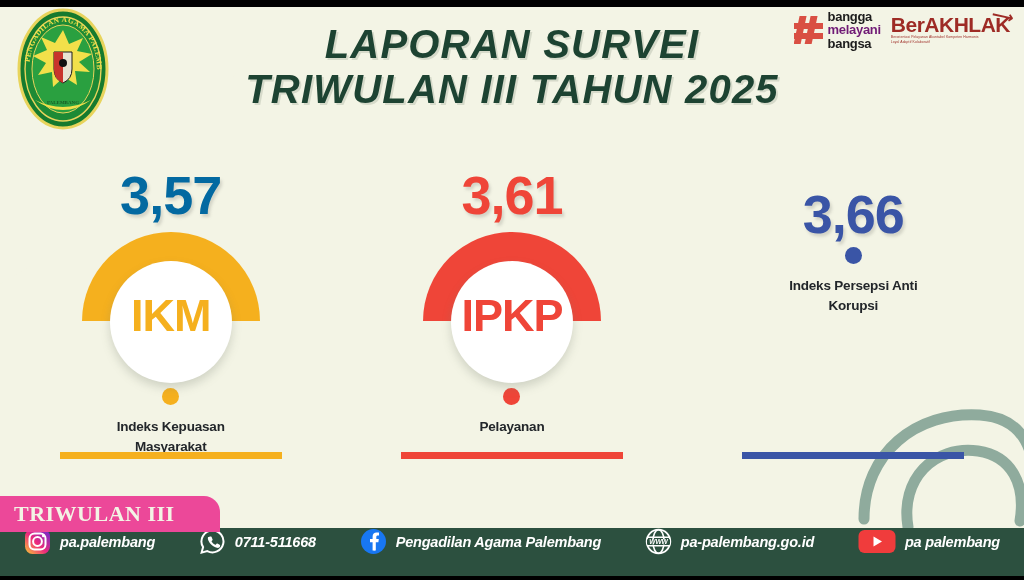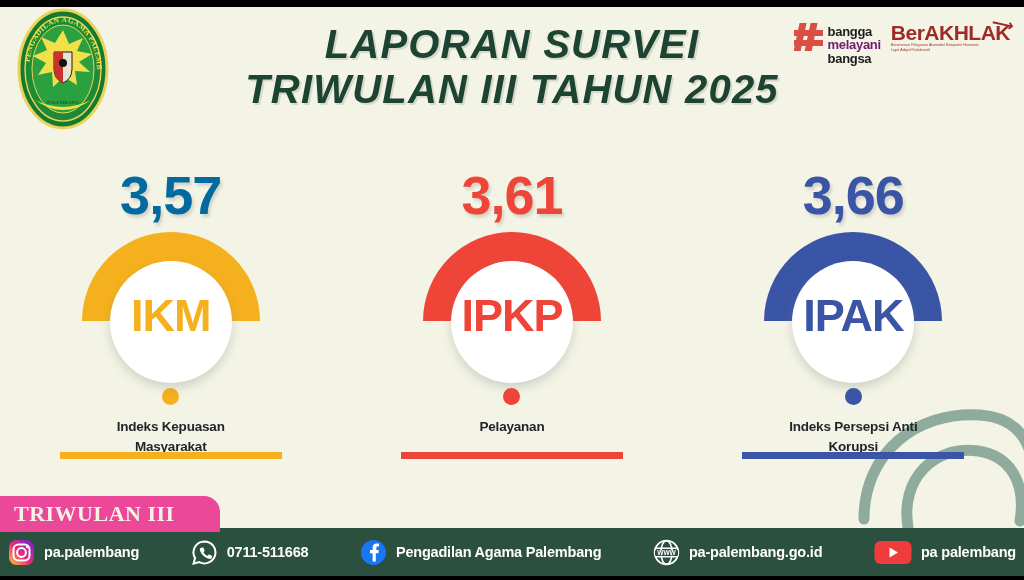--- a/index.html
+++ b/index.html
@@ -66,21 +66,20 @@
   
   .toplogos {
     position: absolute; right: 14px; top: 10px;
     display: flex; align-items: center; gap: 10px; z-index: 12;
   }
   .bangga { display: flex; align-items: center; gap: 4px; }
   .bangga-lines {
     display: flex; flex-direction: column;
     line-height: 1.02; font-size: 13px; font-weight: bold;
     letter-spacing: -0.3px;
-    margin-top: 15px;
   }
   .bangga-lines span:nth-child(1) { color: #1c1c1c; }
   .bangga-lines span:nth-child(2) { color: #701a75; }
   .bangga-lines span:nth-child(3) { color: #1c1c1c; }
   .berakhlak { position: relative; }
   .berakhlak-word {
     font-size: 21px; font-weight: bold; color: #9e2b25;
     letter-spacing: -0.5px; line-height: 1;
   }
   .berakhlak-sub {
@@ -171,22 +170,23 @@
     display: flex; align-items: center;
     z-index: 21;
   }
   .footer-tab-text {
     color: #f3f4e5; font-family: "Liberation Serif", serif;
     font-weight: bold; font-size: 22px;
     letter-spacing: 0.5px; padding-left: 14px;
   }
   .footer-items {
     position: absolute; inset: 0;
-    display: flex; align-items: center;
-    padding: 0 8px;
+    display: flex; align-items: flex-start;
+    padding: 0 24px;
+    font-style: italic;
   }
   .fitem { display: flex; align-items: center; gap: 9px; }
   .fitem-text {
     color: #ffffff; font-size: 14.5px; font-weight: bold;
     letter-spacing: -0.2px; white-space: nowrap;
   }
   .sp { flex: 1; }
   .ico { width: 27px; height: 27px; flex: 0 0 27px; }
 </style>
 </head>
@@ -275,26 +275,21 @@
         <div class="gauge-label" style="color: rgb(239, 69, 56);">IPKP</div>
       </div>
       <div class="metric-dot" style="background: rgb(239, 69, 56);"></div>
       <div class="metric-caption">
         <div>Pelayanan</div>
       </div>
       <div class="metric-rule" style="background: rgb(239, 69, 56);"></div>
     </div>
 
     <div class="metric">
-      <div class="metric-value" style="color: rgb(58, 85, 166);">3,66</div>
-      <div class="gauge">
-        <div class="gauge-arc" style="background: rgb(58, 85, 166); --c: rgb(58, 85, 166);"></div>
-        <div class="gauge-circle"></div>
-        <div class="gauge-label" style="color: rgb(58, 85, 166);">IPAK</div>
-      </div>
+      <div class="metric-value" style="color: rgb(58, 85, 166); margin-top: 19px;">3,66</div>
       <div class="metric-dot" style="background: rgb(58, 85, 166);"></div>
       <div class="metric-caption">
         <div>Indeks Persepsi Anti</div>
         <div>Korupsi</div>
       </div>
       <div class="metric-rule" style="background: rgb(58, 85, 166);"></div>
     </div>
 
   </div>
 

